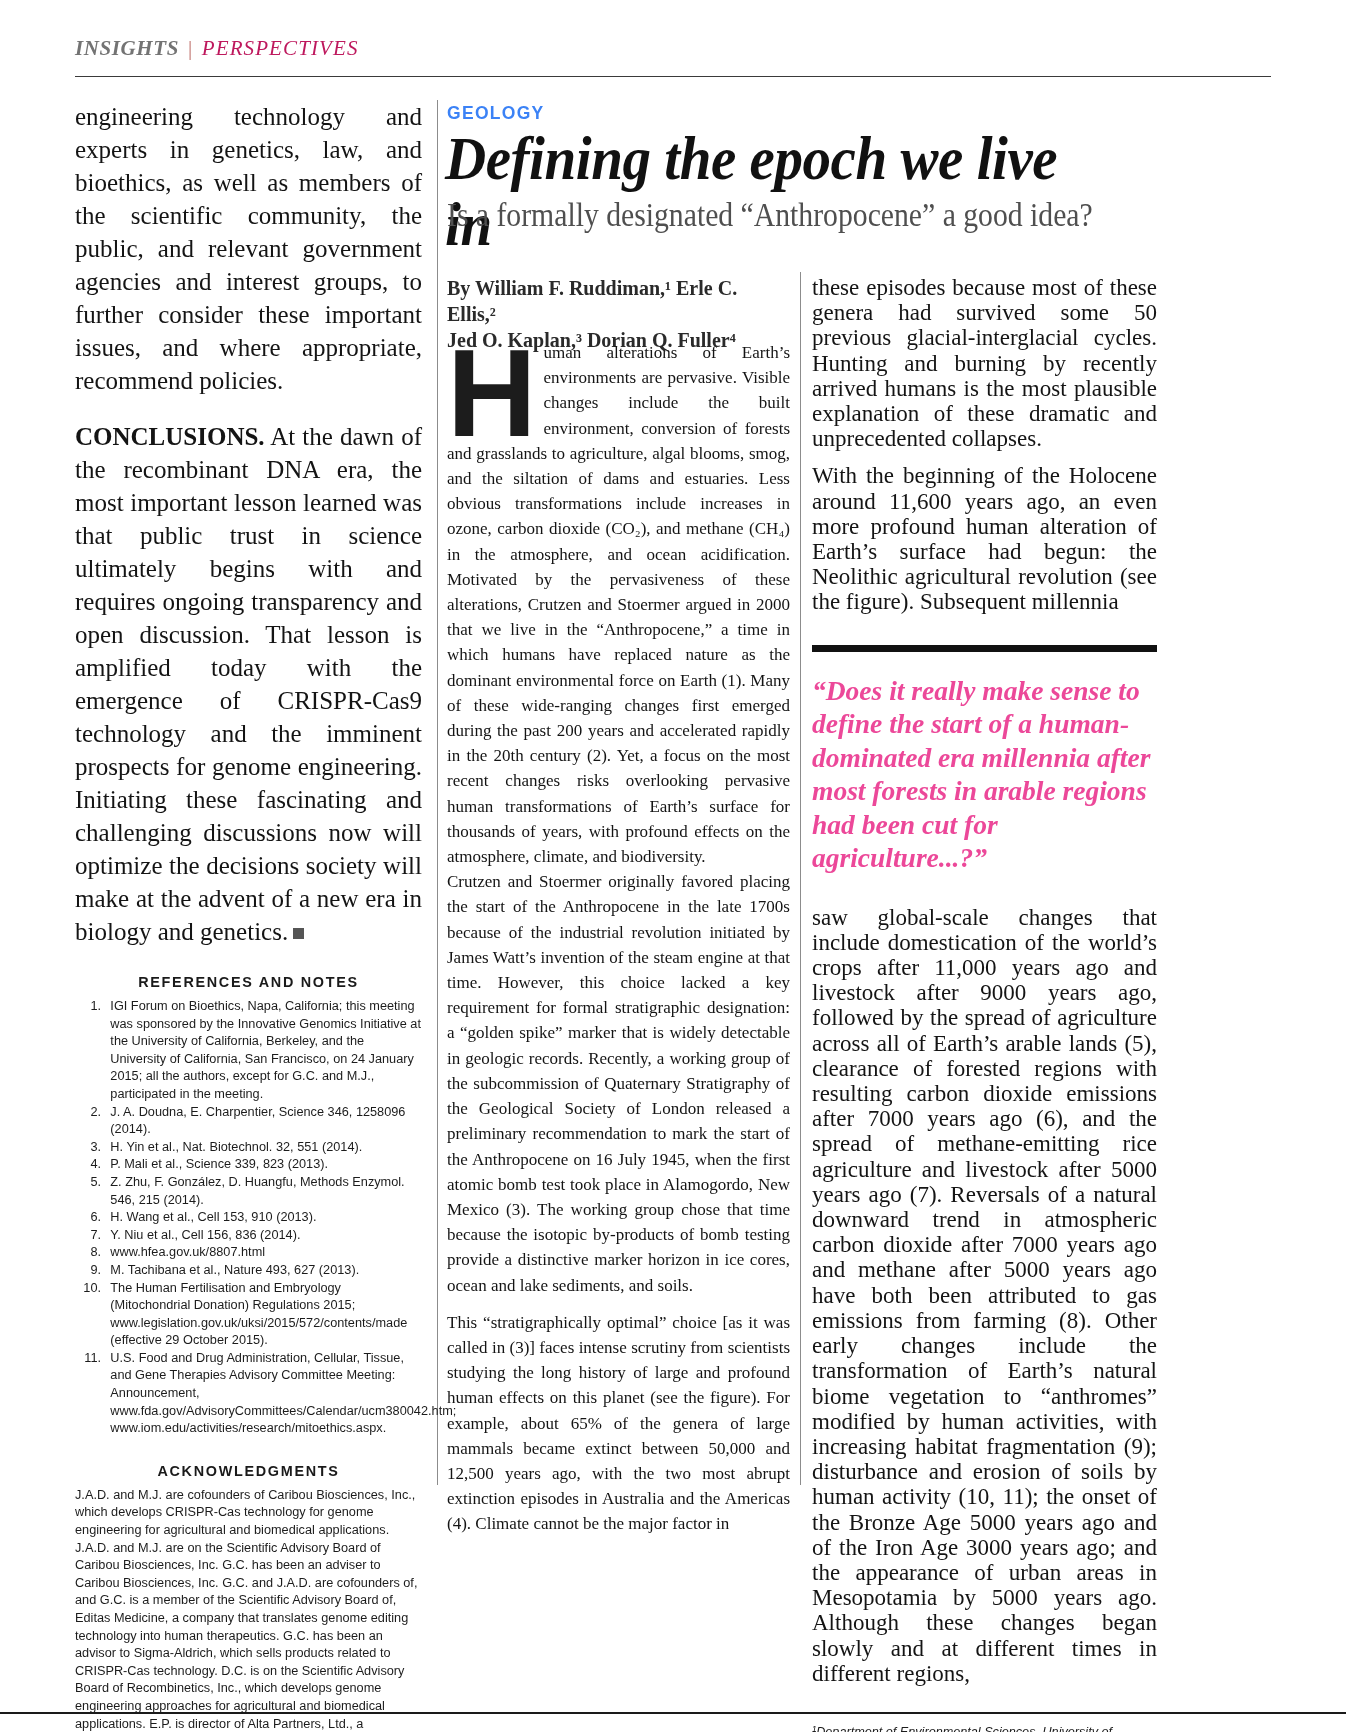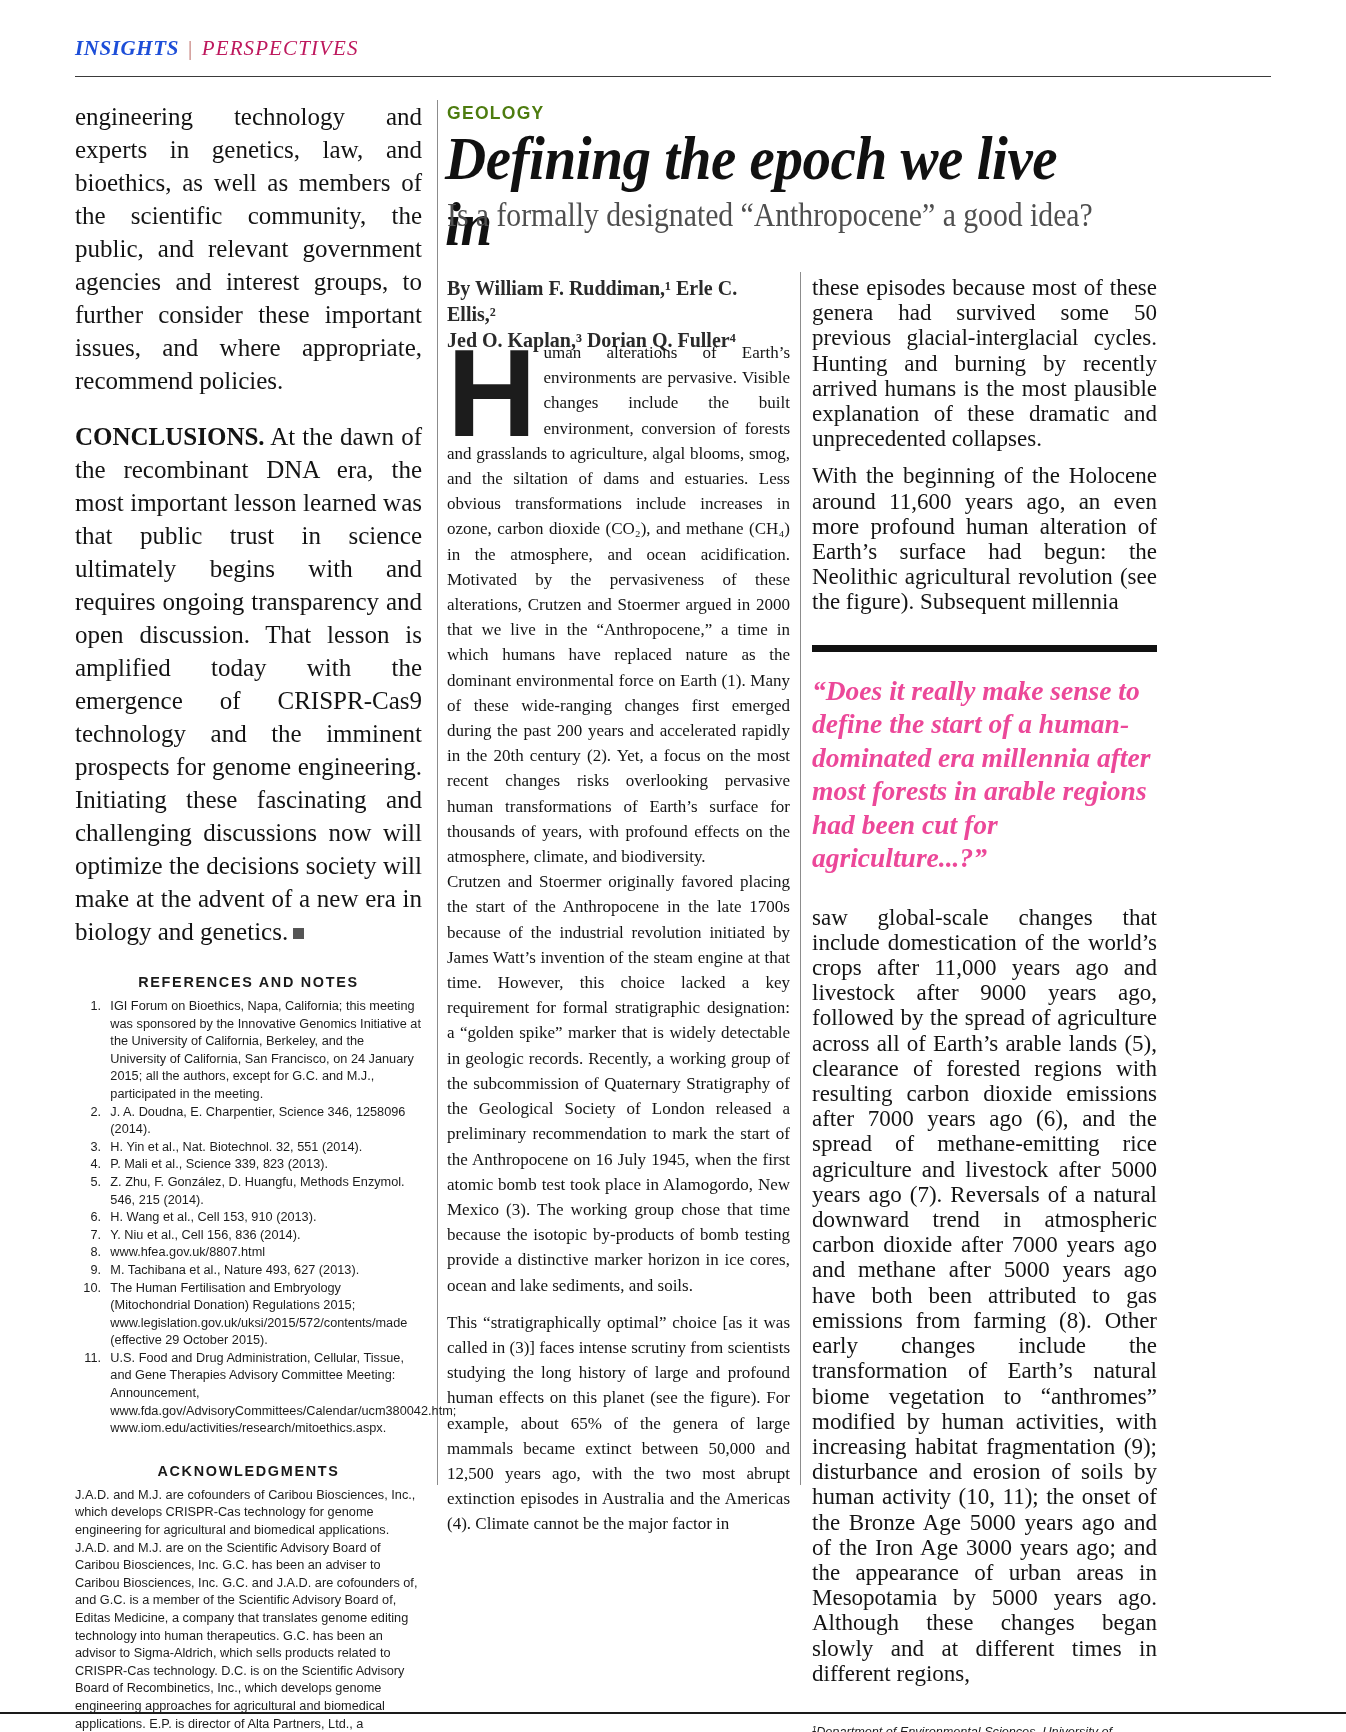--- a/index.html
+++ b/index.html
@@ -35,21 +35,21 @@
   }
   .runhead-text {
     font-family: "Liberation Serif", serif;
     font-size: 21px;
     letter-spacing: 0.6px;
     white-space: nowrap;
   }
   .runhead-insights {
     font-weight: bold;
     font-style: italic;
-    color: #1d4ed8;
+    color: #737373;
   }
   .runhead-sep {
     color: #c0736e;
     font-weight: normal;
     font-style: normal;
     padding: 0 9px;
   }
   .runhead-perspectives {
     font-style: italic;
     color: #be185d;
@@ -162,21 +162,21 @@
 
   
   .kicker {
     position: absolute;
     left: 447px;
     top: 103px;
     font-family: "Liberation Sans", sans-serif;
     font-size: 17.5px;
     font-weight: bold;
     letter-spacing: 1.3px;
-    color: #4d7c0f;
+    color: #3b82f6;
     text-align: right;
   }
   .headline {
     position: absolute;
     left: 445px;
     top: 125px;
     width: 730px;
     font-family: "Liberation Serif", serif;
     font-style: italic;
     font-weight: bold;

